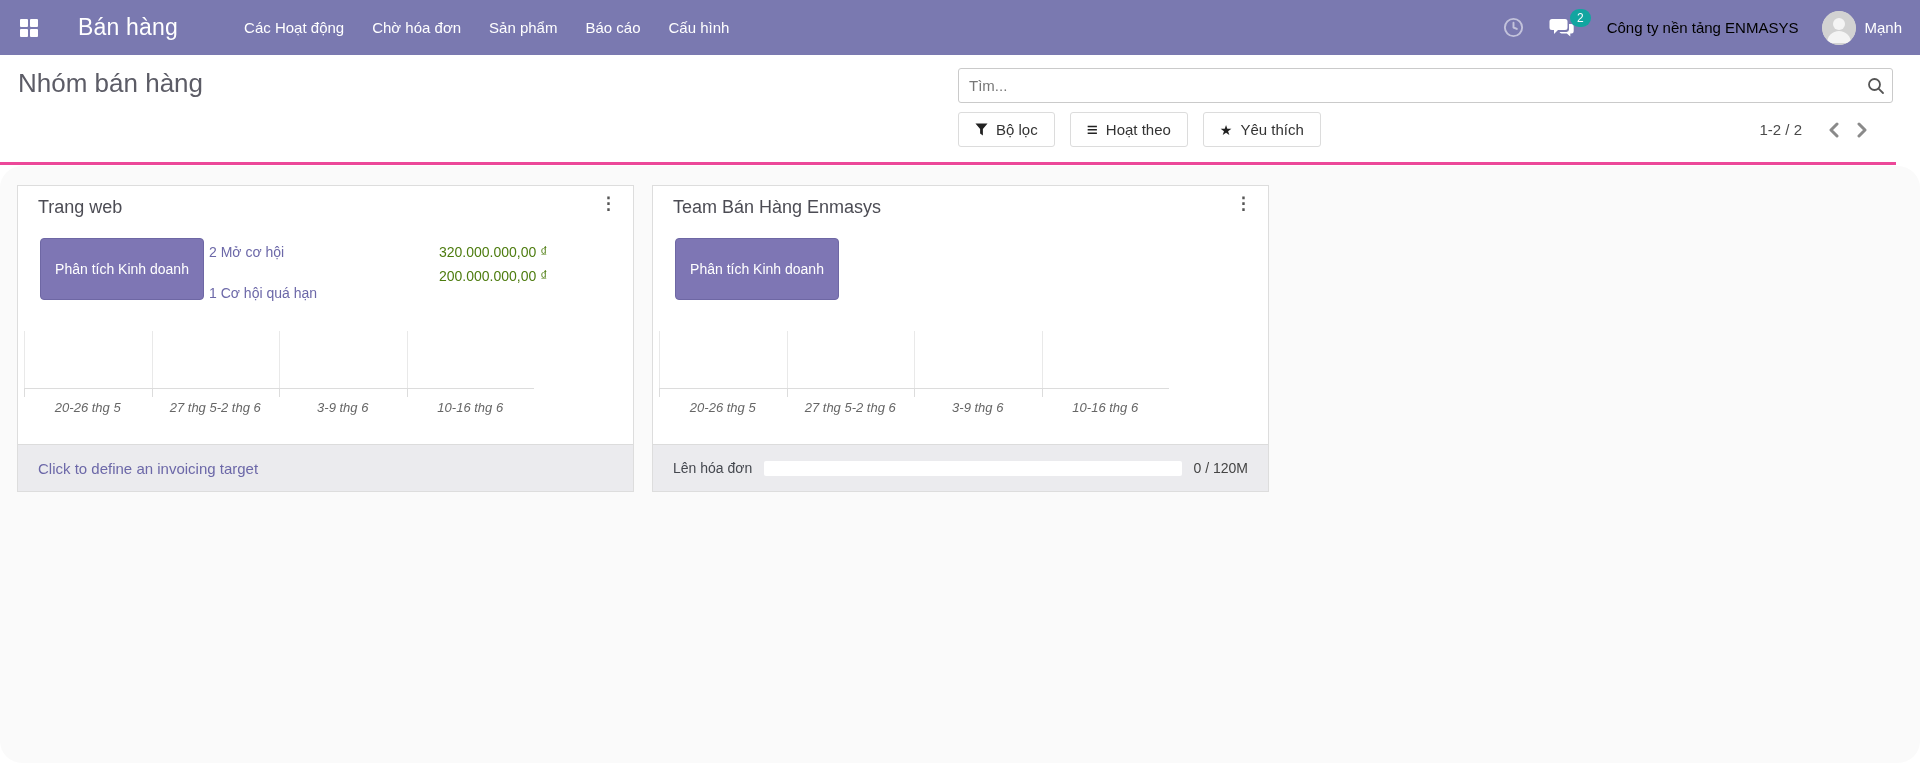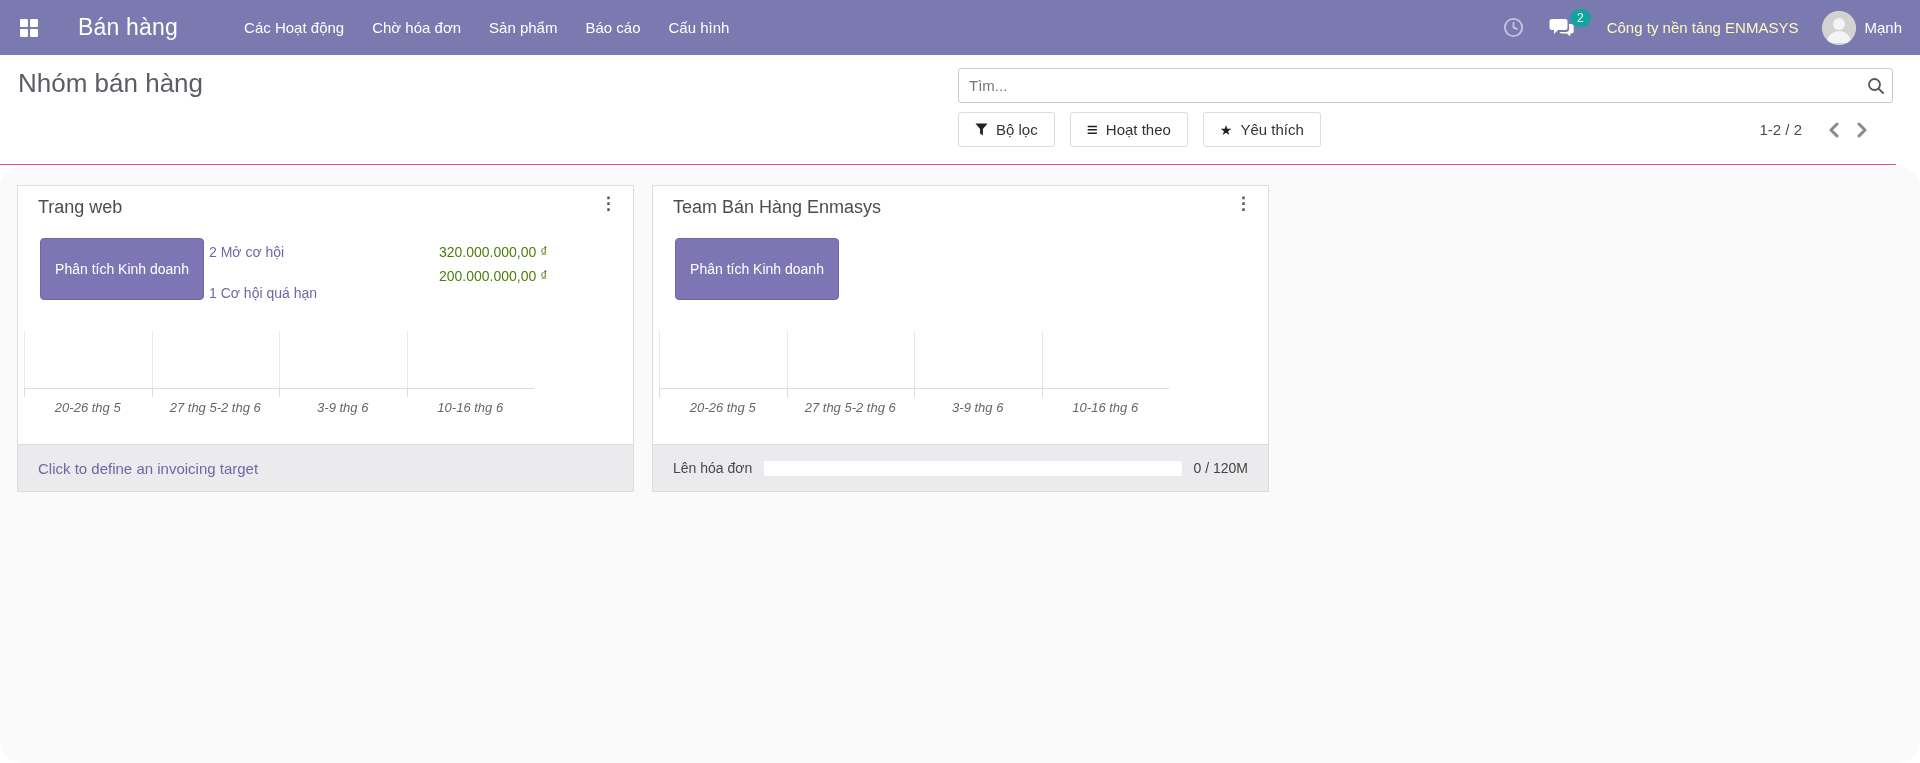--- a/index.html
+++ b/index.html
@@ -30,28 +30,28 @@
   .menu { display:flex; gap:28px; margin-left:66px; font-size:15px; }
   .menu a { color:#fff; text-decoration:none; white-space:nowrap; }
 
   .nav-right { display:flex; align-items:center; gap:24px; padding-right:18px; font-size:15px; }
   .icon-btn { background:none; border:none; padding:0; cursor:pointer; position:relative; display:flex; align-items:center; }
   .badge {
     position:absolute; top:-8px; right:-16px;
     background:#12a5a0; color:#fff; font-size:12px; line-height:12px;
     padding:3px 7px; border-radius:10px; font-family:"Liberation Sans",sans-serif;
   }
-  .company-link { color:#fef9c3; text-decoration:none; white-space:nowrap; margin-left:8px; }
+  .company-link { color:#000000; text-decoration:none; white-space:nowrap; margin-left:8px; }
   .user-btn { background:none; border:none; color:#fff; font-size:15px; display:flex; align-items:center; gap:8px; cursor:pointer; padding:0; }
   .avatar { width:34px; height:34px; border-radius:50%; background:#d2d2d2; overflow:hidden; display:block; }
 
   
   .control-panel {
     position:absolute; top:55px; left:0; width:1896px; height:110px;
-    background:#fff; border-bottom:1px solid #ec4899;
+    background:#fff; border-bottom:3px solid #ec4899;
   }
   .page-title {
     position:absolute; left:18px; top:13px; margin:0;
     font-size:26px; font-weight:400; color:#5c5c66;
   }
   .search-box {
     position:absolute; left:958px; top:13px; width:935px; height:35px;
     border:1px solid #cacaca; border-radius:3px; background:#fff;
   }
   .search-box input {

